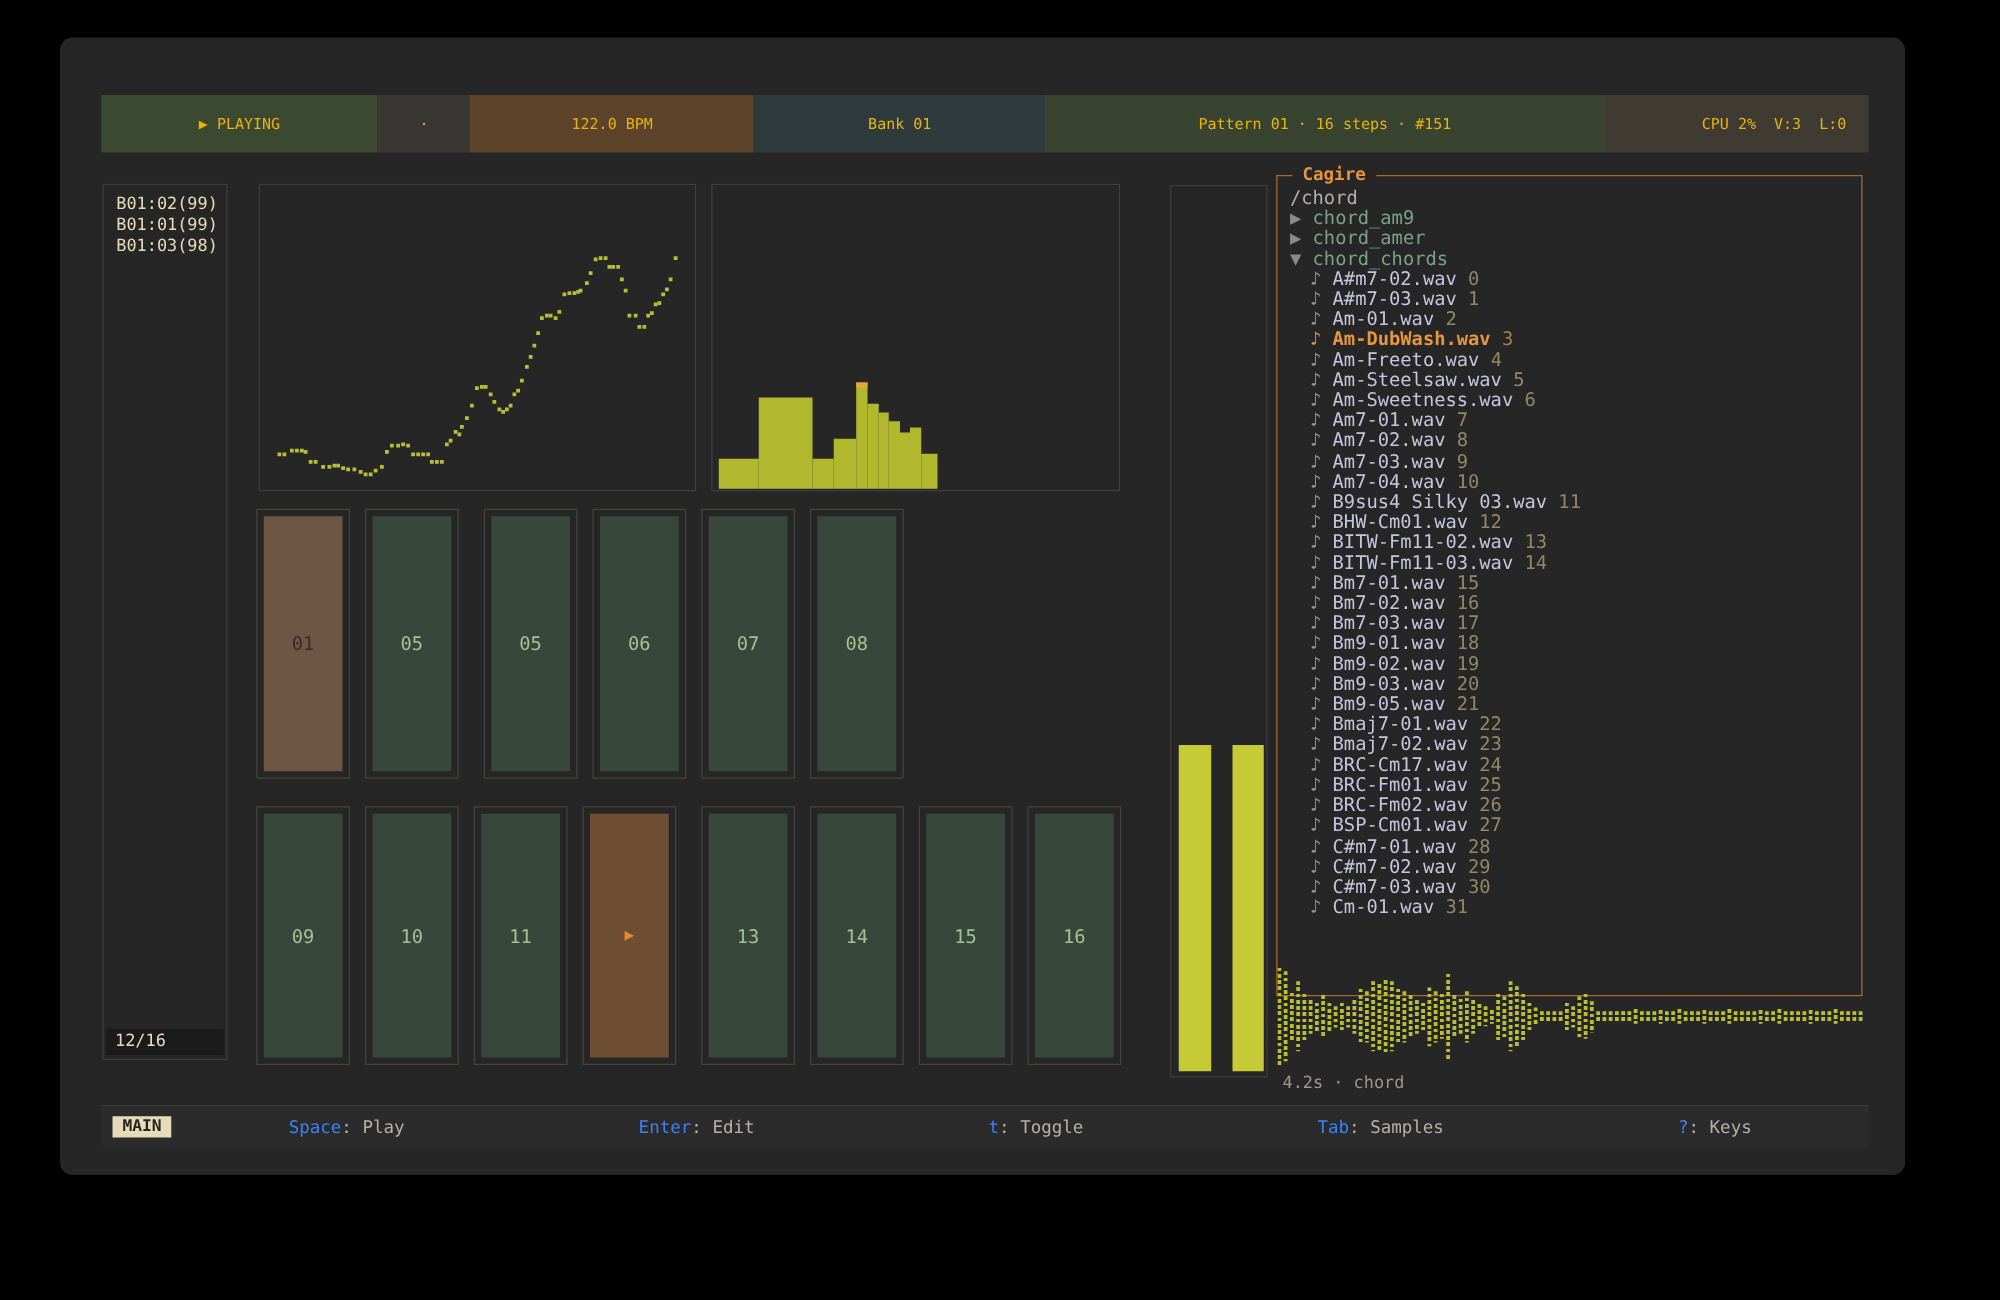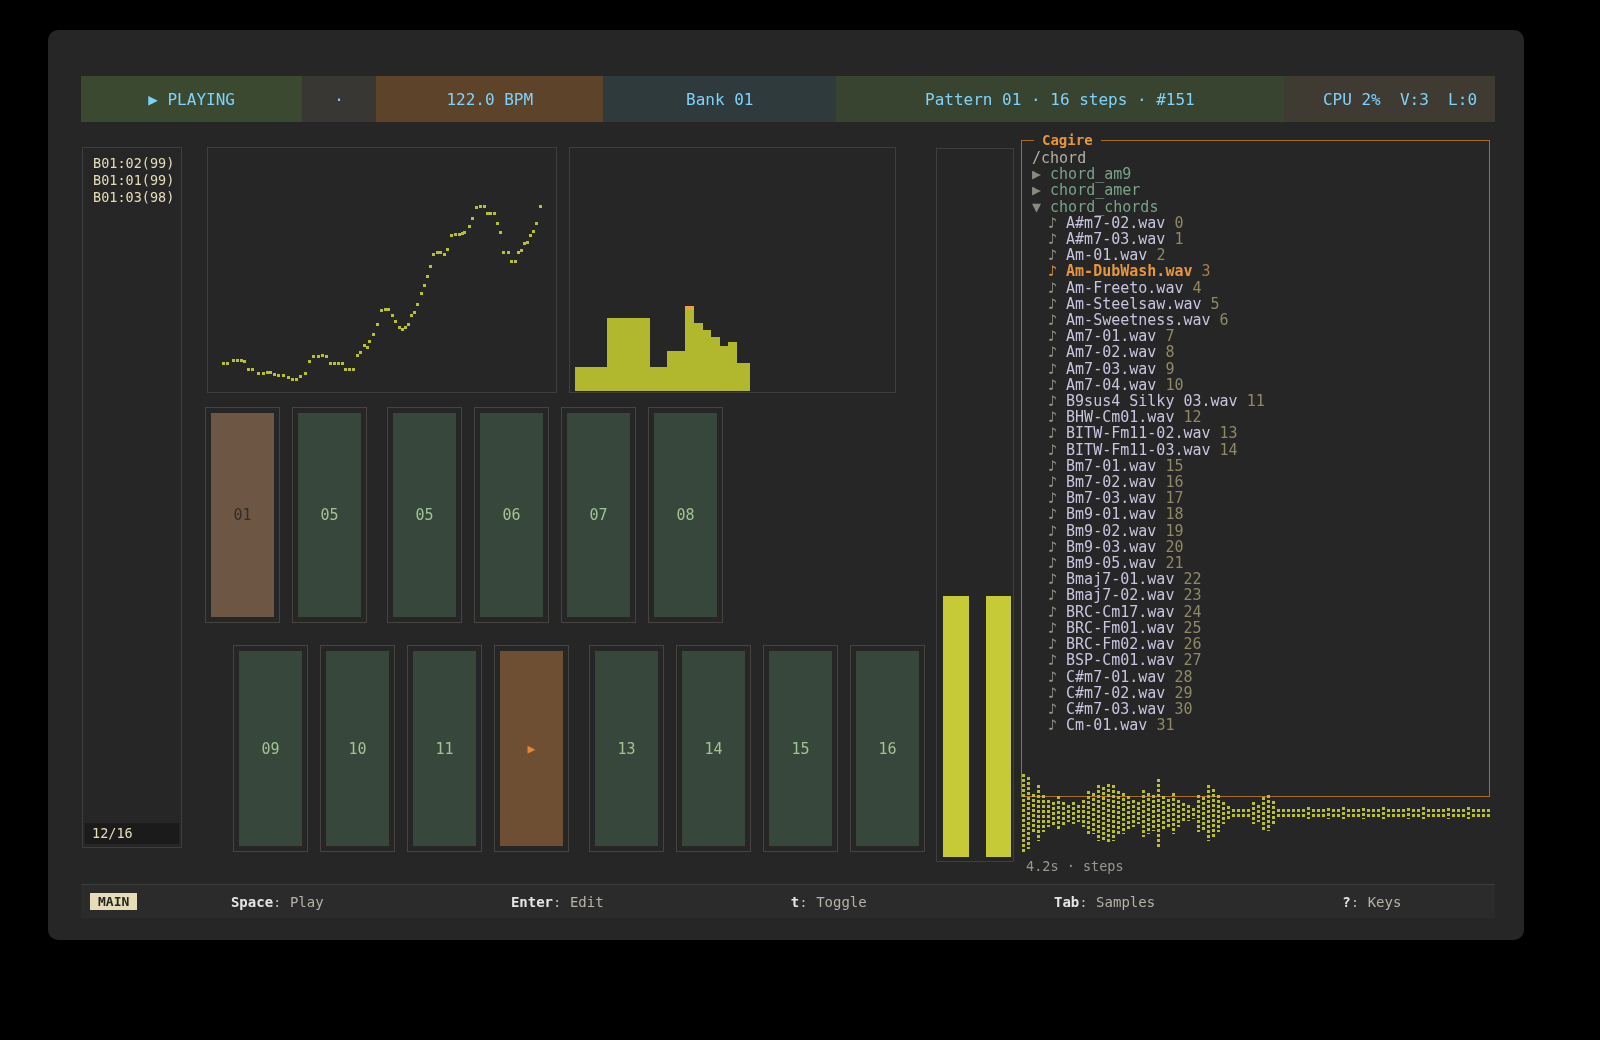--- a/index.html
+++ b/index.html
@@ -14,22 +14,22 @@
   .titlebar { position:absolute; left:0; top:0; right:0; height:30px; background:#1d1d1d;
               display:flex; align-items:center; }
   .lights { display:flex; gap:8px; margin-left:12px; }
   .light { width:12px; height:12px; border-radius:50%; }
   .light.red{ background:#ff5f57;} .light.yellow{ background:#febc2e;} .light.green{ background:#28c840;}
   .win-title { margin-left:14px; font-family:"Liberation Sans",sans-serif; font-weight:bold;
                font-size:12px; color:#9a9a9a; letter-spacing:.2px; }
 
   
   .statusbar { position:absolute; left:33px; top:46px; width:1414px; height:46px; display:flex; }
-  .seg { display:flex; align-items:center; justify-content:center; color:#7dd3fc;
-         font-size:16px; white-space:pre; }
+  .seg { display:flex; align-items:center; justify-content:center; color:#eab308;
+         font-size:12px; white-space:pre; }
   .seg.right { justify-content:flex-end; padding-right:18px; }
 
   
   .panel { position:absolute; border:1px solid #3e3e3e; background:#262626; }
 
   
   .tracks { left:34px; top:117px; width:100px; height:701px; }
   .track-row { color:#e6ddb8; font-size:13.5px; line-height:17px; padding-left:10px; }
   .tracks-inner { padding-top:7px; }
   .pos-strip { position:absolute; left:2px; right:2px; bottom:3px; height:21px;
@@ -42,21 +42,21 @@
   .dot { position:absolute; width:3px; height:3px; background:#b9bf33; }
 
   
   .hist { left:521px; top:117px; width:327px; height:246px; }
   .hist-bars { position:absolute; left:5px; bottom:1px; display:flex; align-items:flex-end; }
   .hbar { background:#b2b82e; position:relative; }
   .hbar .tip { position:absolute; top:0; left:0; right:0; height:4px; background:#e8a33d; }
 
   
   .pad-row { position:absolute; left:157px; display:flex; gap:12px; }
-  .pad-row.r1 { top:377px;align-items:center; } .pad-row.r2 { top:615px;margin-left:28px; }
+  .pad-row.r1 { top:377px;align-items:center; } .pad-row.r2 { top:615px; }
   .pad { width:75px; border:1px solid #47443f; padding:5px; background:#262626; }
   .r1 .pad { height:216px; } .r2 .pad { height:207px; }
   .pad.group-gap { margin-left:8px; }
   .pad-fill { width:100%; height:100%; display:flex; align-items:center; justify-content:center;
               background:#38473b; }
   .pad-fill .num { color:#a3c293; font-size:15px; }
   .pad.accent .pad-fill { background:#6d5644; }
   .pad.accent .num { color:#332e26; }
   .pad.playing .pad-fill { background:#6f4f33; }
   .pad.playing .num { color:#e8862e; font-size:13px; }
@@ -91,21 +91,21 @@
           background-image:repeating-linear-gradient(to bottom,#b9bf33 0 3px,transparent 3px 5px); }
   .wave-caption { position:absolute; left:978px; top:828px; color:#9a978c; font-size:13.5px; }
 
   
   .footer { position:absolute; left:33px; top:854px; width:1414px; height:34px;
             background:#2b2b2b; border-top:1px solid #3d3d3d; display:flex; align-items:center; }
   .mode-badge { margin-left:9px; background:#e6ddb8; color:#26251f; font-size:13px;
                 font-weight:bold; padding:1px 8px; }
   .hints { flex:1; display:flex; justify-content:space-around; align-items:center; }
   .hint { font-size:14px; white-space:pre; }
-  .hint .key { color:#e5e5e5;font-weight:bold; }
+  .hint .key { color:#3b82f6; }
   .hint .lbl { color:#b5b2a8; }
 </style>
 </head>
 <body>
 
 <div class="window">
 
 
   <div class="statusbar">
       <div class="seg" style="background: rgb(60, 73, 49); flex: 224 0 0px;">▶ PLAYING</div>
@@ -409,21 +409,21 @@
       <div class="wcol" style="height: 11px;"></div>
       <div class="wcol" style="height: 8px;"></div>
       <div class="wcol" style="height: 9px;"></div>
       <div class="wcol" style="height: 8px;"></div>
       <div class="wcol" style="height: 12px;"></div>
       <div class="wcol" style="height: 9px;"></div>
       <div class="wcol" style="height: 8px;"></div>
       <div class="wcol" style="height: 9px;"></div>
       <div class="wcol" style="height: 8px;"></div>
     </div>
-  <div class="wave-caption">4.2s · steps</div>
+  <div class="wave-caption">4.2s · chord</div>
 
   <div class="footer">
     <span class="mode-badge">MAIN</span>
     <div class="hints">
         <span class="hint"><span class="key">Space</span><span class="lbl">: Play</span></span>
         <span class="hint"><span class="key">Enter</span><span class="lbl">: Edit</span></span>
         <span class="hint"><span class="key">t</span><span class="lbl">: Toggle</span></span>
         <span class="hint"><span class="key">Tab</span><span class="lbl">: Samples</span></span>
         <span class="hint"><span class="key">?</span><span class="lbl">: Keys</span></span>
       </div>

